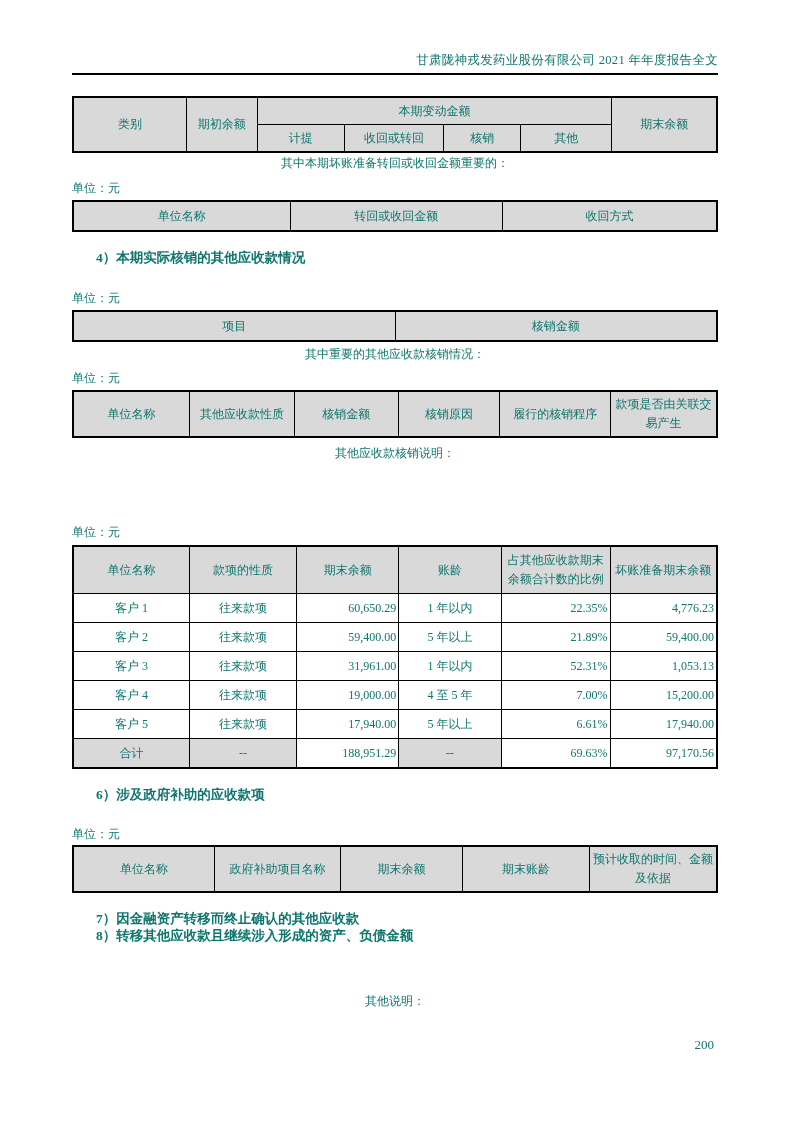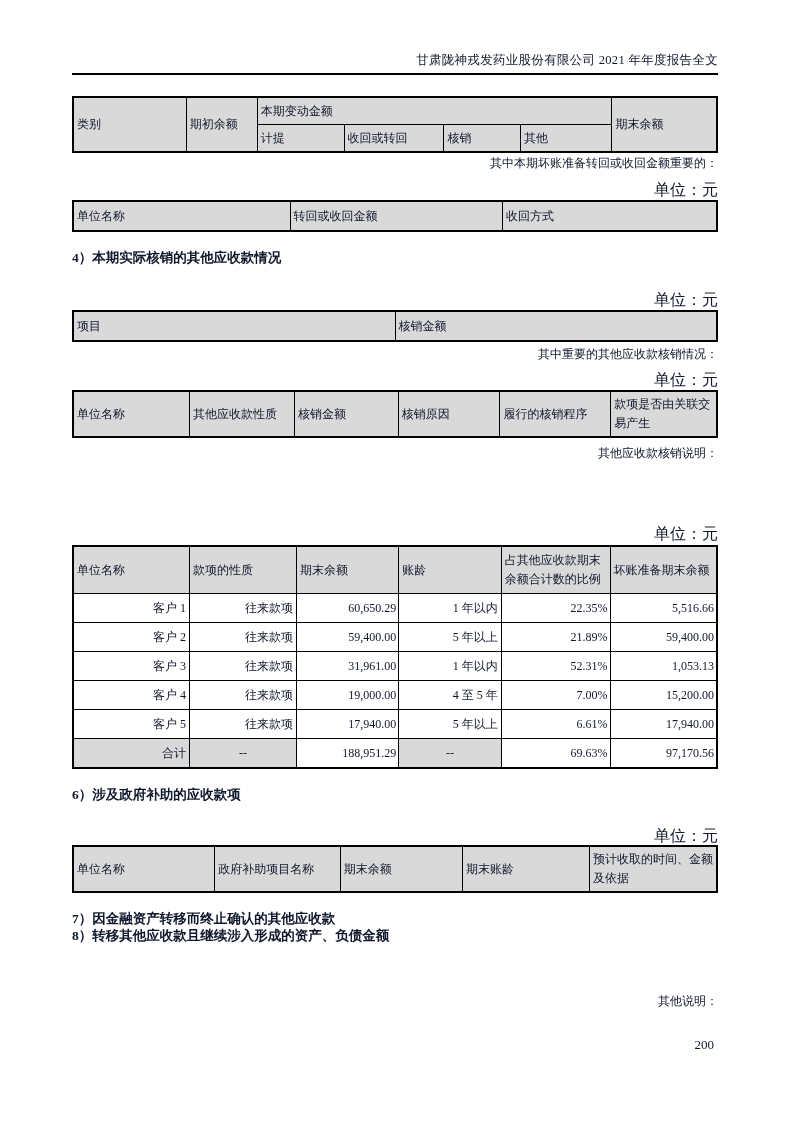--- a/index.html
+++ b/index.html
@@ -1,51 +1,51 @@
 <!DOCTYPE html>
 <html><head>
 <meta charset="utf-8">
 <style>
   html,body{margin:0;padding:0;background:#ffffff;}
   .page{
     position:relative;
     width:793px;height:1122px;
     background:#ffffff;
     font-family:"Liberation Serif","DejaVu Serif",serif;
-    color:#0f172a;
+    color:#0f766e;
     overflow:hidden;
   }
   .abs{position:absolute;left:72px;width:646px;}
   .hdr-title{top:52px;text-align:right;font-size:12.5px;letter-spacing:.3px;}
   .hdr-rule{top:73px;height:2px;background:#000;}
-  .note{font-size:12px;text-align:right;}
-  .unit{font-size:16px;text-align:right;}
-  .heading{font-size:13.5px;font-weight:bold;text-align:left;}
+  .note{font-size:12px;text-align:center;}
+  .unit{font-size:12px;text-align:left;}
+  .heading{font-size:13.5px;font-weight:bold;text-align:left;margin-left:24px;}
   .pagenum{top:1037px;text-align:right;font-size:13px;padding-right:4px;box-sizing:border-box;}
 
   table.tbl{
     position:absolute;left:72px;width:646px;
     border-collapse:collapse;table-layout:fixed;
     border:2px solid #000;
   }
   .tbl th,.tbl td{
     border:1px solid #000;
     font-size:12px;font-weight:normal;
     padding:1px 3px;
     overflow:hidden;
     line-height:1.55;
   }
-  .tbl th{background:#d9d9d9;text-align:left;vertical-align:middle;}
+  .tbl th{background:#d9d9d9;text-align:center;vertical-align:middle;}
   .tbl td{background:#fff;vertical-align:middle;}
   .h25 th{height:24px;}
   .h27 th{height:26px;}
   .h44 th{height:42px;}
   .h46 th{height:44px;}
   .h28 td{height:26px;}
-  .al{text-align:right;}
+  .al{text-align:center;}
   .ar{text-align:right;padding-right:2px !important;}
   .ac{text-align:center;}
   .g{background:#d9d9d9 !important;}
 </style>
 </head>
 <body>
 
 <div class="page">
 
   <div class="abs hdr-title">甘肃陇神戎发药业股份有限公司 2021 年年度报告全文</div>
@@ -156,21 +156,21 @@
       <th>账龄</th>
       <th>占其他应收款期末余额合计数的比例</th>
       <th>坏账准备期末余额</th>
     </tr>
     <tr class="h28">
       <td class="al">客户 1</td>
       <td class="al">往来款项</td>
       <td class="ar">60,650.29</td>
       <td class="al">1 年以内</td>
       <td class="ar">22.35%</td>
-      <td class="ar">5,516.66</td>
+      <td class="ar">4,776.23</td>
     </tr>
     <tr class="h28">
       <td class="al">客户 2</td>
       <td class="al">往来款项</td>
       <td class="ar">59,400.00</td>
       <td class="al">5 年以上</td>
       <td class="ar">21.89%</td>
       <td class="ar">59,400.00</td>
     </tr>
     <tr class="h28">

